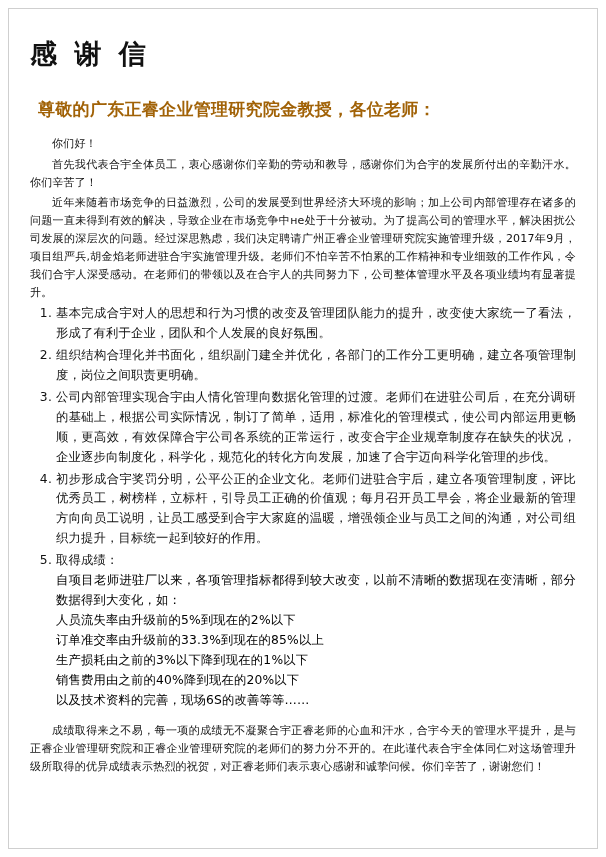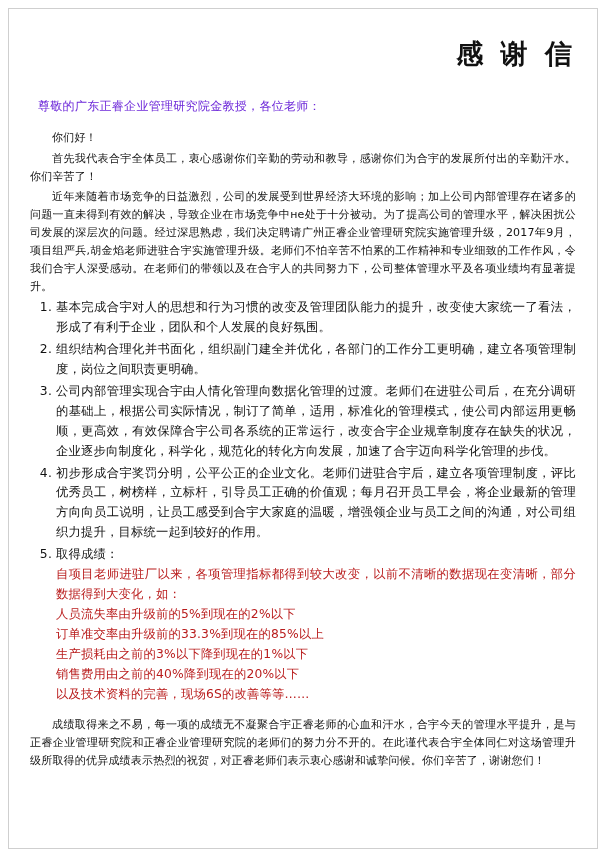--- a/index.html
+++ b/index.html
@@ -28,32 +28,32 @@
     right: 8px;
     bottom: 8px;
     border: 1px solid #cfcfcf;
     pointer-events: none;
   }
   .content {
     position: relative;
     z-index: 2;
   }
   .doc-title {
-    text-align: right;
+    text-align: left;
     font-family: "DejaVu Serif", "Liberation Serif", serif;
     font-weight: bold;
     font-size: 27px;
     letter-spacing: 4px;
     color: #111;
     margin: 14px 0 26px 0;
   }
   .salutation {
-    font-size: 12px;
-    font-weight: normal;
-    color: #6d28d9;
+    font-size: 17px;
+    font-weight: bold;
+    color: #a16207;
     margin: 0 0 14px 8px;
     letter-spacing: 0.3px;
   }
   p.para {
     font-size: 11px;
     line-height: 1.62;
     color: #111;
     margin: 0 0 3px 0;
     text-align: justify;
     text-justify: inter-ideograph;
@@ -88,21 +88,21 @@
     text-align: right;
     font-size: 12.3px;
   }
   .sub-lines {
     margin: 0;
     padding: 0;
   }
   .sub-lines .sub-line {
     font-size: 12.3px;
     line-height: 1.62;
-    color: #b91c1c;
+    color: #000000;
     white-space: nowrap;
   }
   .closing {
     margin-top: 8px;
   }
 </style>
 </head>
 <body>
 
 <div class="page">

